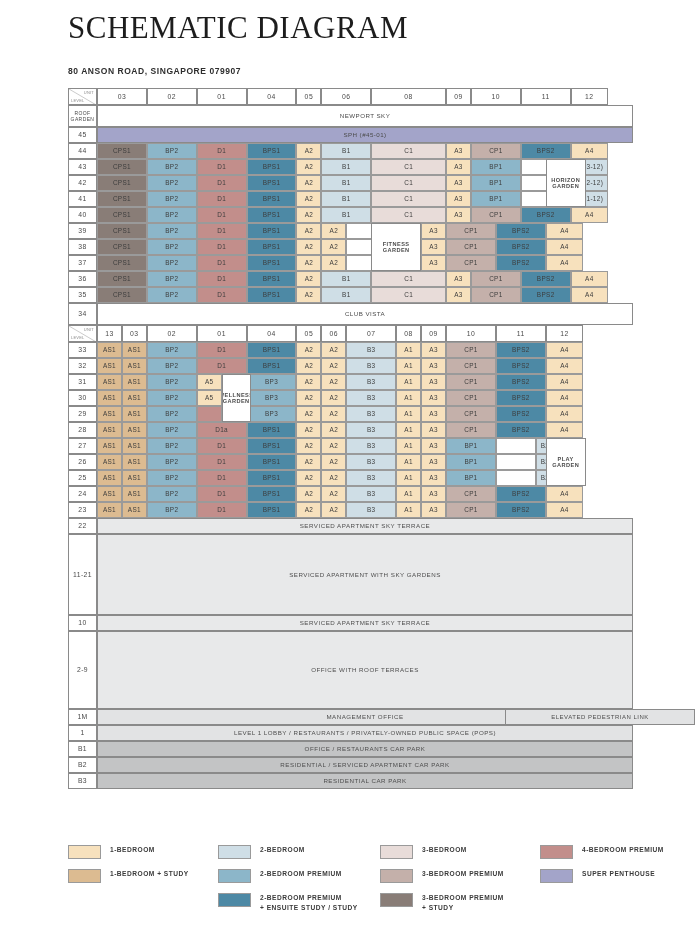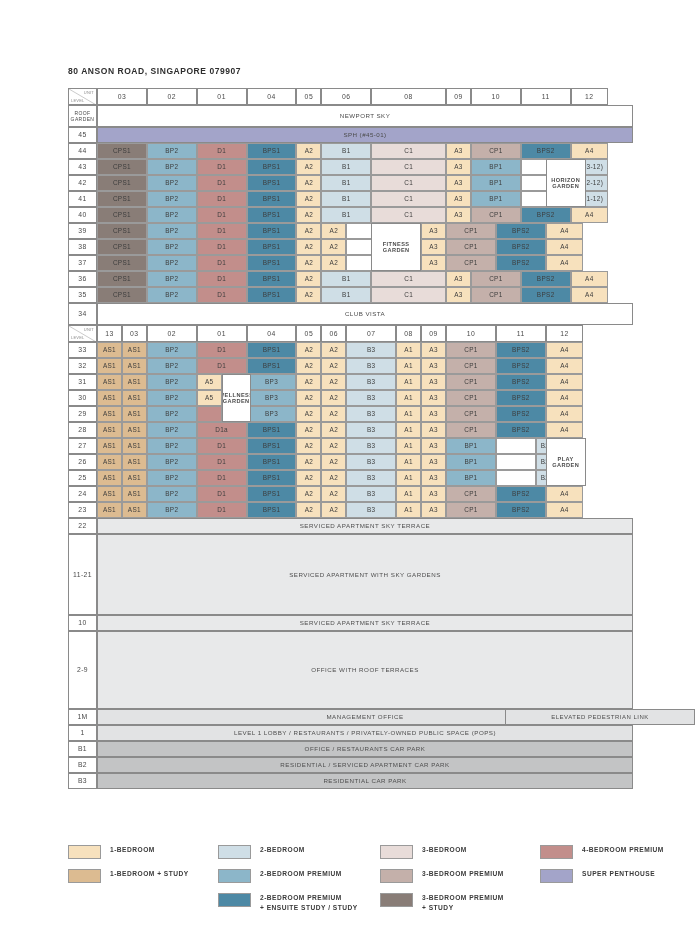--- a/index.html
+++ b/index.html
@@ -61,20 +61,21 @@
   .legend { position:absolute; left:68px; top:845px; width:600px; }
   .lgitem { position:absolute; display:flex; align-items:flex-start; }
   .swatch { width:33px; height:14px; border:0.7px solid #9a9a9a; flex:0 0 auto; }
   .lglabel { margin-left:9px; font-size:6.6px; font-weight:bold; letter-spacing:0.5px; color:#3a3a3a; line-height:1.45; white-space:pre-line; }
 </style>
 </head>
 <body>
 
 <div id="page">
 
+  <div class="title">SCHEMATIC DIAGRAM</div>
   <div class="subtitle">80 ANSON ROAD, SINGAPORE 079907</div>
 
   <div class="grid" id="grid">
       <div class="corner" style="left: 0px; top: 0px; width: 29px; height: 17px;">
         <svg width="29" height="17">
           <line x1="0" y1="0" x2="29" y2="17" stroke="#b5b5b5" stroke-width="0.7"></line>
         </svg>
         <span class="u">UNIT</span>
         <span class="l">LEVEL</span>
       </div>

